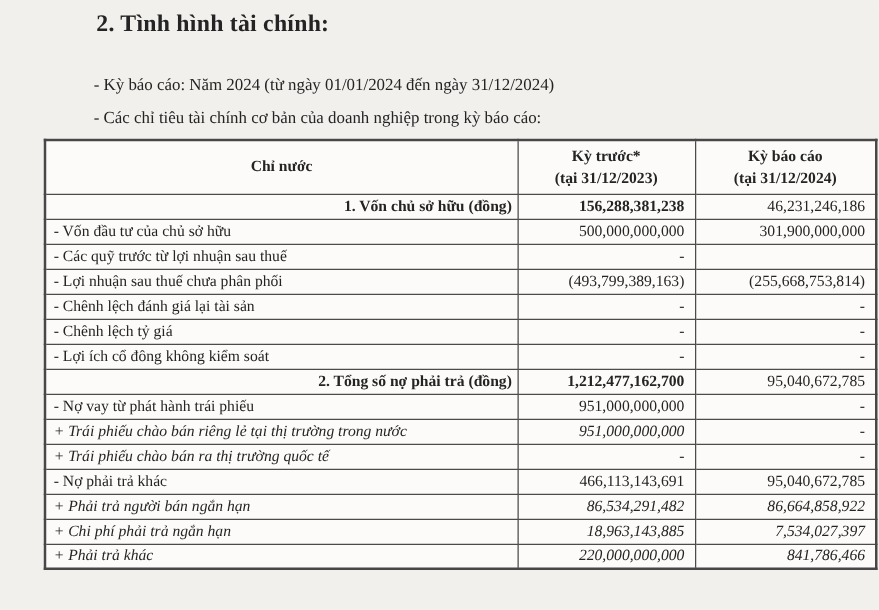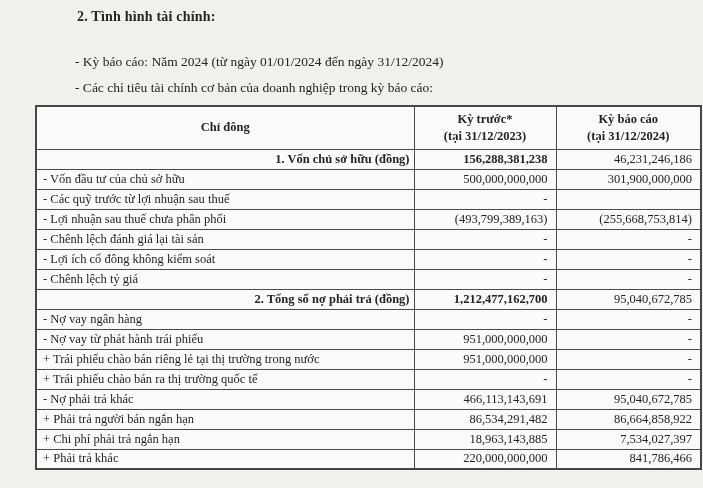--- a/index.html
+++ b/index.html
@@ -11,21 +11,21 @@
     overflow: hidden;
   }
   .page {
     position: relative;
     width: 703px;
     height: 488px;
     background: #f2f0ed;
   }
   .heading {
     margin: 9px 0 0 77px;
-    font-size: 14px;
+    font-size: 19px;
     font-weight: 700;
     letter-spacing: 0.2px;
   }
   .para {
     margin-left: 75px;
     font-size: 13.5px;
   }
   .para-1 { margin-top: 29px; }
   .para-2 { margin-top: 10px; }
   table.fin {
@@ -47,21 +47,21 @@
   table.fin th {
     font-weight: 700;
     text-align: center;
     line-height: 1.35;
     padding: 2px 2px;
   }
   table.fin tbody tr { height: 20px; }
   td.label { text-align: left; padding: 0 4px 0 6px; }
   td.num   { text-align: right; padding: 0 8px 0 2px; margin-left: 18px; }
   tr.row-bold td.label, tr.row-bold td.prev { font-weight: 700; text-align: right; }
-  tr.row-italic td { }
+  tr.row-italic td { font-style: italic; }
   .th-sub { font-weight: 700; }
 </style>
 </head>
 <body>
 
 <div class="page">
 
   <div class="heading">2. Tình hình tài chính:</div>
 
   <div class="para para-1">- Kỳ báo cáo: Năm 2024 (từ ngày 01/01/2024 đến ngày 31/12/2024)</div>
@@ -70,21 +70,21 @@
 
   <table class="fin">
     <colgroup>
       <col style="width:378px">
       <col style="width:142px">
       <col style="width:145px">
     </colgroup>
     <thead>
       <tr>
         <th>
-          <div class="th-title">Chỉ đông</div>
+          <div class="th-title">Chỉ nước</div>
         </th>
         <th>
           <div class="th-title">Kỳ trước*</div>
           <div class="th-sub">(tại 31/12/2023)</div>
         </th>
         <th>
           <div class="th-title">Kỳ báo cáo</div>
           <div class="th-sub">(tại 31/12/2024)</div>
         </th>
       </tr>
@@ -109,38 +109,33 @@
           <td class="label">- Lợi nhuận sau thuế chưa phân phối</td>
           <td class="num prev">(493,799,389,163)</td>
           <td class="num curr">(255,668,753,814)</td>
         </tr>
         <tr class="row-normal">
           <td class="label">- Chênh lệch đánh giá lại tài sản</td>
           <td class="num prev">-</td>
           <td class="num curr">-</td>
         </tr>
         <tr class="row-normal">
-          <td class="label">- Lợi ích cổ đông không kiểm soát</td>
+          <td class="label">- Chênh lệch tỷ giá</td>
           <td class="num prev">-</td>
           <td class="num curr">-</td>
         </tr>
         <tr class="row-normal">
-          <td class="label">- Chênh lệch tỷ giá</td>
+          <td class="label">- Lợi ích cổ đông không kiểm soát</td>
           <td class="num prev">-</td>
           <td class="num curr">-</td>
         </tr>
         <tr class="row-bold">
           <td class="label">2. Tổng số nợ phải trả (đồng)</td>
           <td class="num prev">1,212,477,162,700</td>
           <td class="num curr">95,040,672,785</td>
-        </tr>
-        <tr class="row-normal">
-          <td class="label">- Nợ vay ngân hàng</td>
-          <td class="num prev">-</td>
-          <td class="num curr">-</td>
         </tr>
         <tr class="row-normal">
           <td class="label">- Nợ vay từ phát hành trái phiếu</td>
           <td class="num prev">951,000,000,000</td>
           <td class="num curr">-</td>
         </tr>
         <tr class="row-italic">
           <td class="label">+ Trái phiếu chào bán riêng lẻ tại thị trường trong nước</td>
           <td class="num prev">951,000,000,000</td>
           <td class="num curr">-</td>

